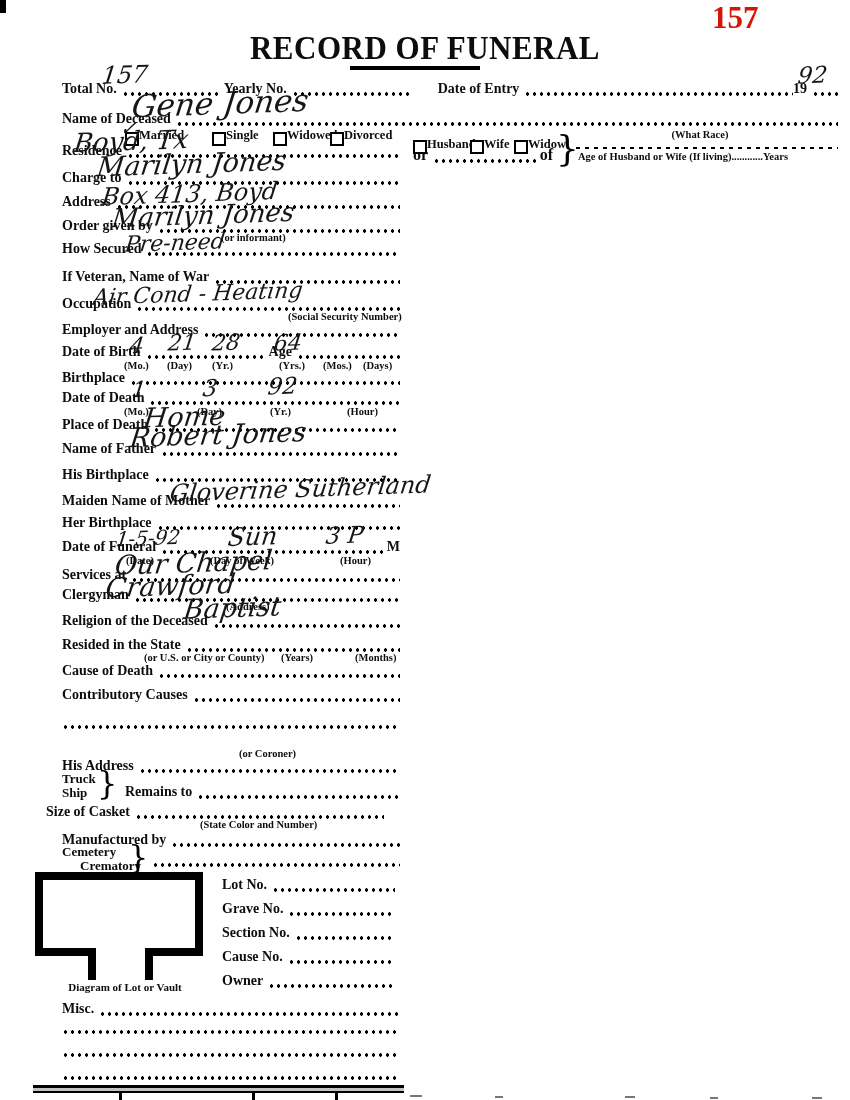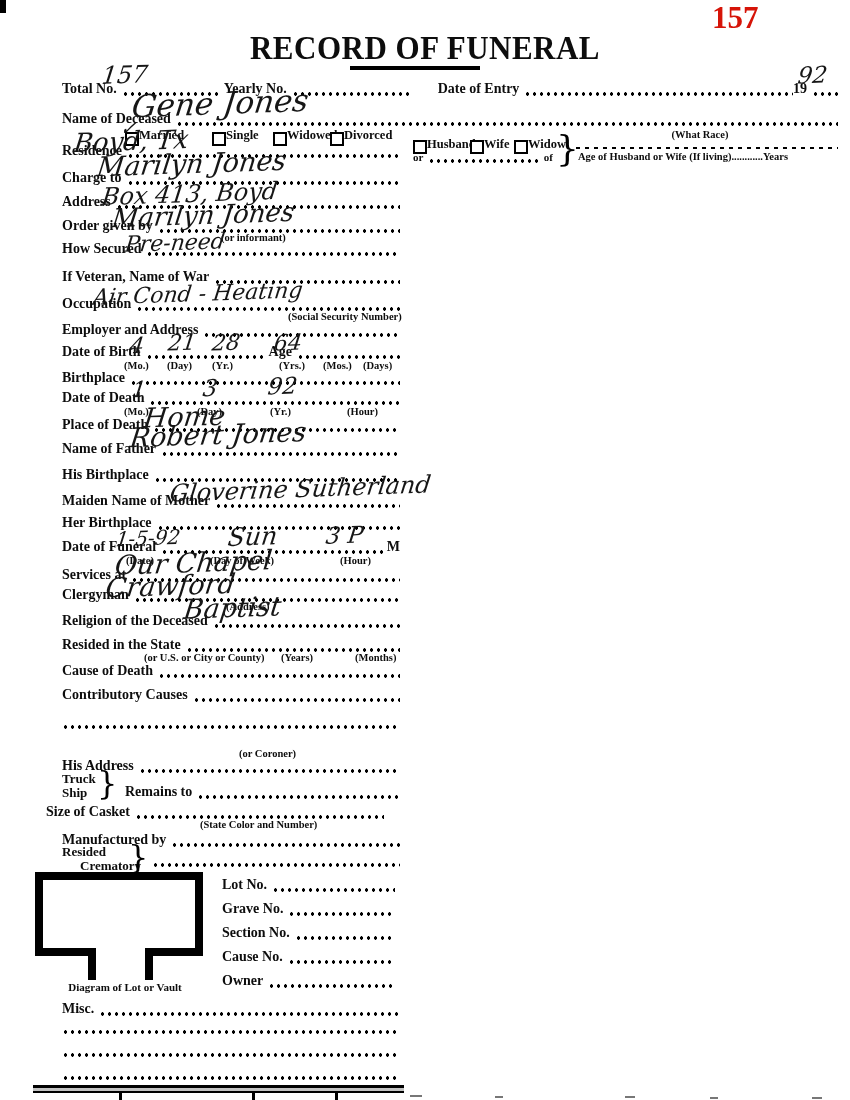--- a/index.html
+++ b/index.html
@@ -3,21 +3,21 @@
 <meta charset="utf-8">
 <style>
   html,body { margin:0; padding:0; background:#e8e8e8; }
   .page {
     position:relative; width:850px; height:1100px; margin:0 auto;
     background:#ffffff; overflow:hidden;
     font-family:"Liberation Serif","DejaVu Serif",serif; color:#0d0d0d;
   }
   .row { position:absolute; display:flex; align-items:flex-end; height:16px; }
   .lbl { font-weight:bold; font-size:14px; line-height:1; white-space:nowrap; padding-right:5px; }
-  .lbl.sm { font-size:11px; }
+  .lbl.sm { font-size:16px; }
   .dots {
     flex:1; height:4px; margin-bottom:0;
     background-image:radial-gradient(circle, #000 1.5px, transparent 1.9px);
     background-size:7px 4px; background-repeat:repeat-x;
   }
   .dots.fixed { flex:none; }
   .dots-abs {
     position:absolute; height:4px;
     background-image:radial-gradient(circle, #000 1.5px, transparent 1.9px);
     background-size:7px 4px; background-repeat:repeat-x;
@@ -284,21 +284,21 @@
     <span class="lbl">Size of Casket</span>
     <span class="dots"></span>
   </div>
   <span class="sub" style="left:200px;top:820px">(State Color and Number)</span>
 
   <div class="row" style="left:62px;top:831px;width:338px">
     <span class="lbl">Manufactured by</span>
     <span class="dots"></span>
   </div>
 
-  <span class="cblabel" style="left:62px;top:845px;font-size:13px">Resided</span>
+  <span class="cblabel" style="left:62px;top:845px;font-size:13px">Cemetery</span>
   <span class="cblabel" style="left:80px;top:859px;font-size:13px">Crematory</span>
   <span class="brace" style="left:128px;top:841px;font-size:32px">}</span>
   <div class="dots-abs" style="left:152px;top:863px;width:248px"></div>
 
   <div style="position:absolute;left:35px;top:872px;width:168px;height:84px;border:8px solid #000;border-bottom:none;box-sizing:border-box"></div>
   <div class="thick" style="left:35px;top:948px;width:60px;height:8px"></div>
   <div class="thick" style="left:145px;top:948px;width:58px;height:8px"></div>
   <div class="thick" style="left:88px;top:948px;width:8px;height:32px"></div>
   <div class="thick" style="left:145px;top:948px;width:8px;height:32px"></div>
   <span class="caption" style="left:55px;top:982px;width:140px">Diagram of Lot or Vault</span>

